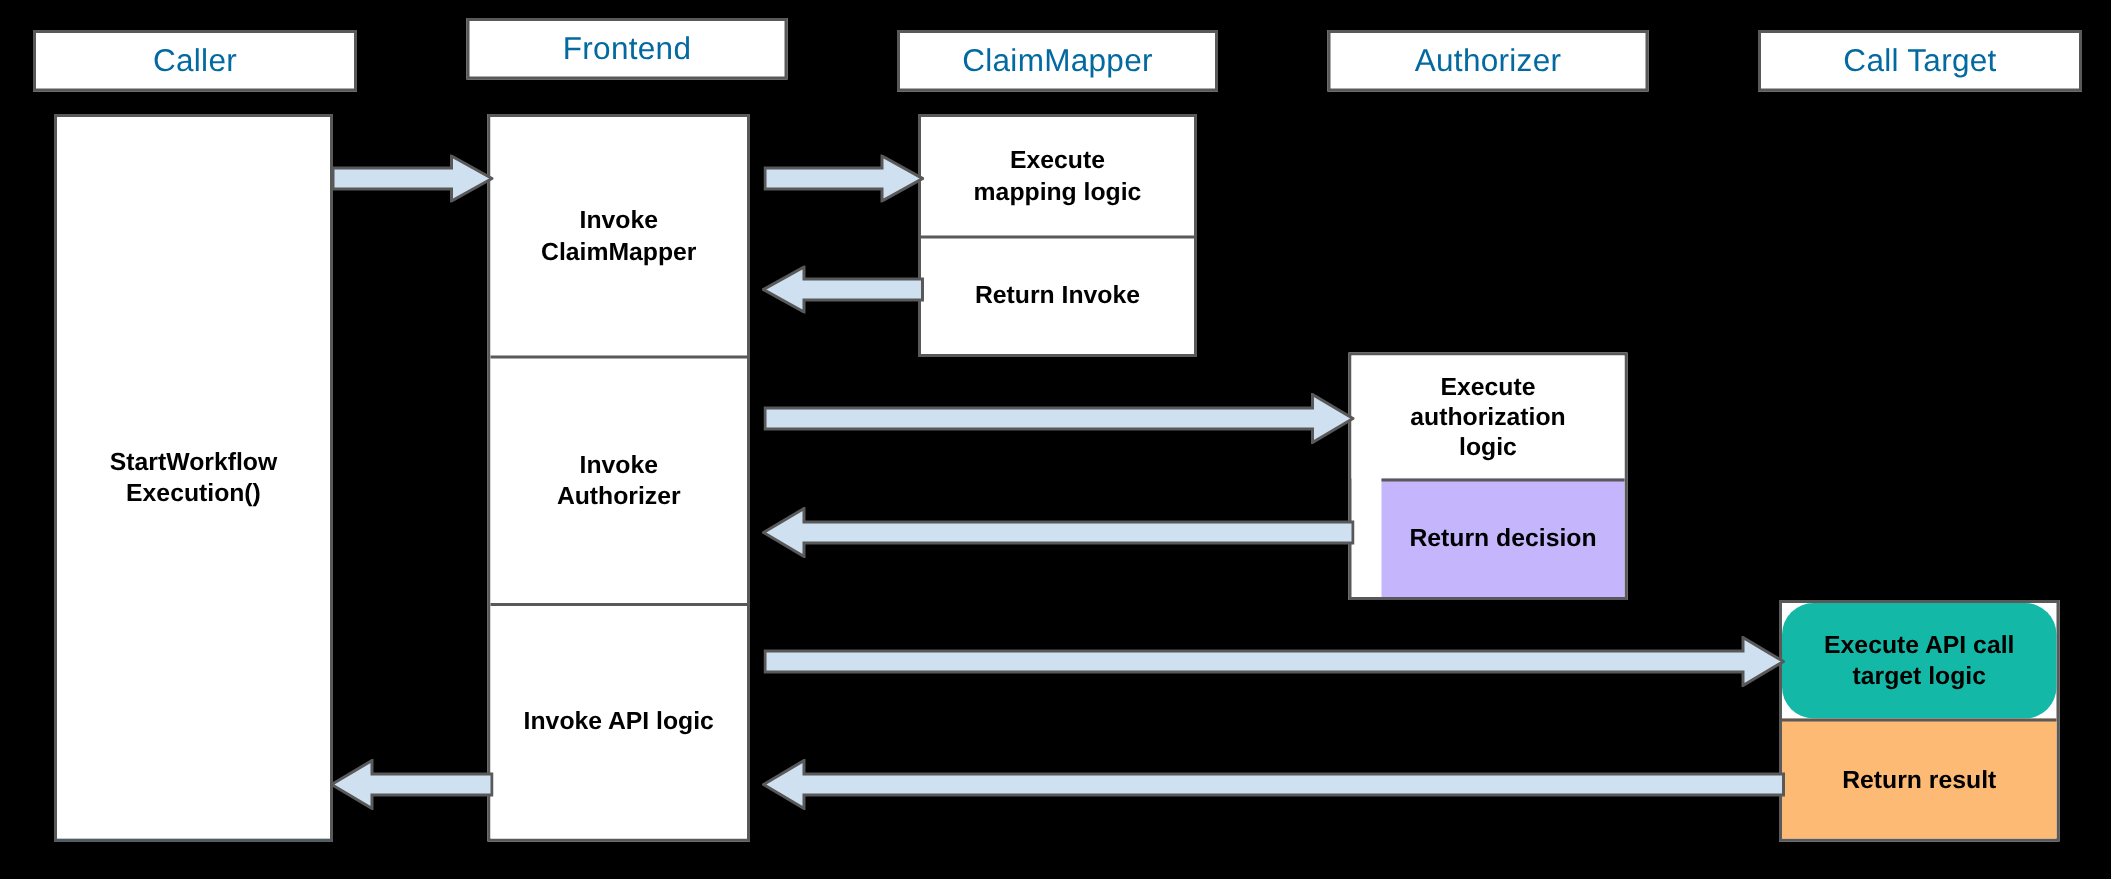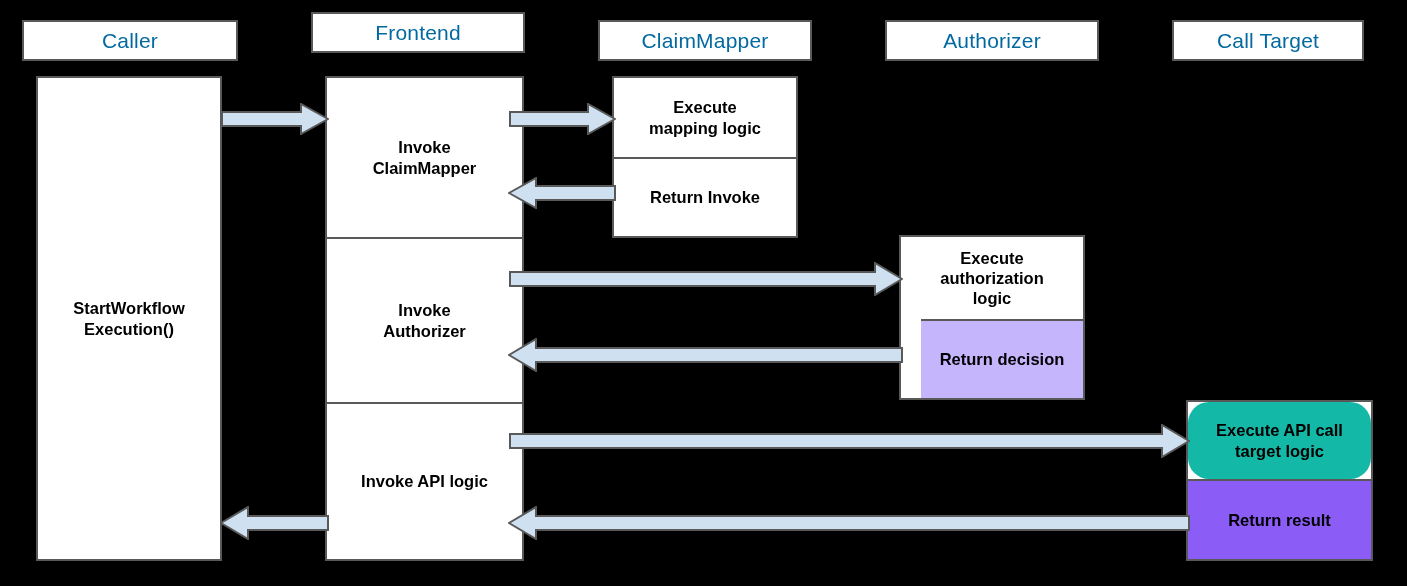--- a/index.html
+++ b/index.html
@@ -81,31 +81,31 @@
   </div>
 
   <div class="lifeline-header" style="left: 598px; top: 20px; width: 214px; height: 41px; background: rgb(255, 255, 255); border-color: rgb(89, 89, 89);">
     <span>ClaimMapper</span>
   </div>
 
   <div class="lifeline-header" style="left: 885px; top: 20px; width: 214px; height: 41px; background: rgb(255, 255, 255); border-color: rgb(89, 89, 89);">
     <span>Authorizer</span>
   </div>
 
-  <div class="lifeline-header" style="left: 1172px; top: 20px; width: 192px; height: 41px; background: rgb(255, 255, 255); border-color: rgb(89, 89, 89);">
+  <div class="lifeline-header" style="left: 1172px; top: 20px; width: 216px; height: 41px; background: rgb(255, 255, 255); border-color: rgb(89, 89, 89);">
     <span>Call Target</span>
   </div>
 
   <div class="activation" style="left: 36px; top: 76px; width: 186px; height: 485px; background: #7dd3fc; border-color: rgb(89, 89, 89);">
     <div class="act-seg" style="flex: 1 1 auto; background: rgb(255, 255, 255);">
       <span>StartWorkflow<br>Execution()</span>
     </div>
   </div>
 
-  <div class="activation" style="left: 325px; top: 76px; width: 199px; height: 485px; background: rgb(255, 255, 255); border-color: rgb(89, 89, 89);">
+  <div class="activation" style="left: 325px; top: 76px; width: 175px; height: 485px; background: rgb(255, 255, 255); border-color: rgb(89, 89, 89);">
     <div class="act-seg" style="height: 159px; background: rgb(255, 255, 255);">
       <span>Invoke<br>ClaimMapper</span>
     </div>
     <div class="act-seg" style="height: 165px; background: rgb(255, 255, 255);">
       <span>Invoke<br>Authorizer</span>
     </div>
     <div class="act-seg" style="flex: 1 1 auto; background: rgb(255, 255, 255);">
       <span>Invoke API logic</span>
     </div>
   </div>
@@ -125,21 +125,21 @@
     </div>
     <div class="act-seg" style="flex: 1 1 auto; background: #c4b5fd; margin-left: 20px;">
       <span>Return decision</span>
     </div>
   </div>
 
   <div class="activation" style="left: 1186px; top: 400px; width: 187px; height: 161px; background: rgb(255, 255, 255); border-color: rgb(89, 89, 89);">
     <div class="act-seg" style="height: 77px; background: #14b8a6; border-radius: 21px;">
       <span>Execute API call<br>target logic</span>
     </div>
-    <div class="act-seg" style="flex: 1 1 auto; background: #8b5cf6; text-align: center;">
+    <div class="act-seg" style="flex: 1 1 auto; background: #fdba74; text-align: center;">
       <span>Return result</span>
     </div>
   </div>
 
   <div class="msg-arrow" style="left:221px; top:103px;">
     <svg width="108" height="32" viewBox="0 0 108 32">
       <polygon points="1,9 80,9 80,1 107,16 80,31 80,23 1,23" fill="#cfe0f1" stroke="#595959" stroke-width="2" stroke-linejoin="miter"></polygon>
     </svg>
   </div>
 

